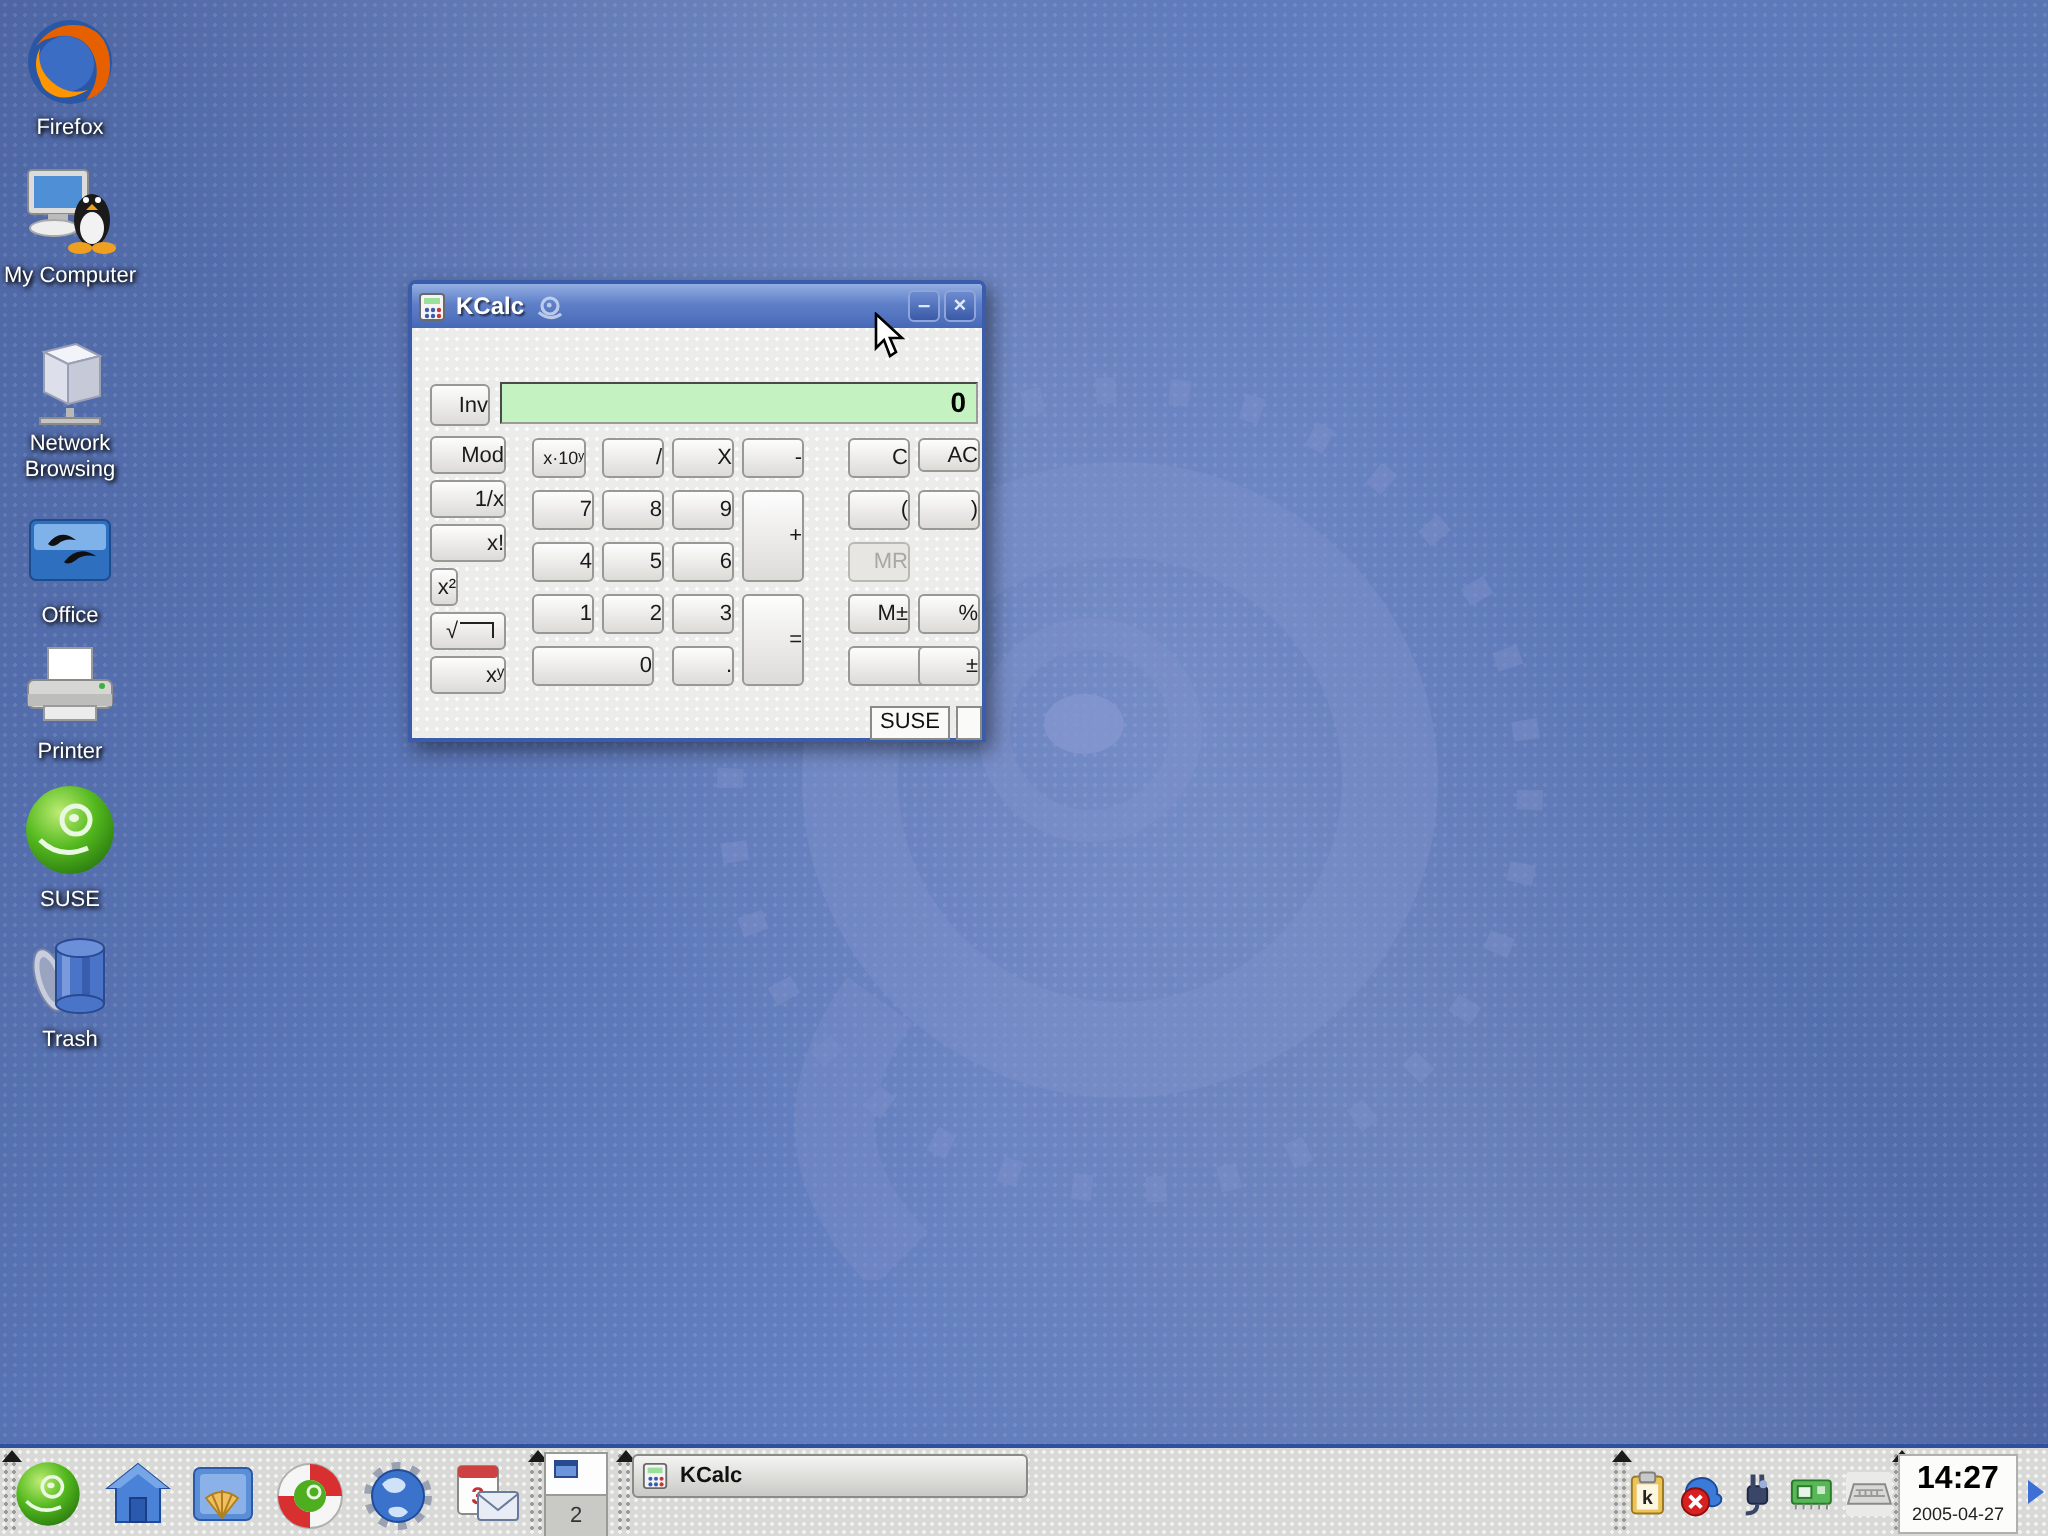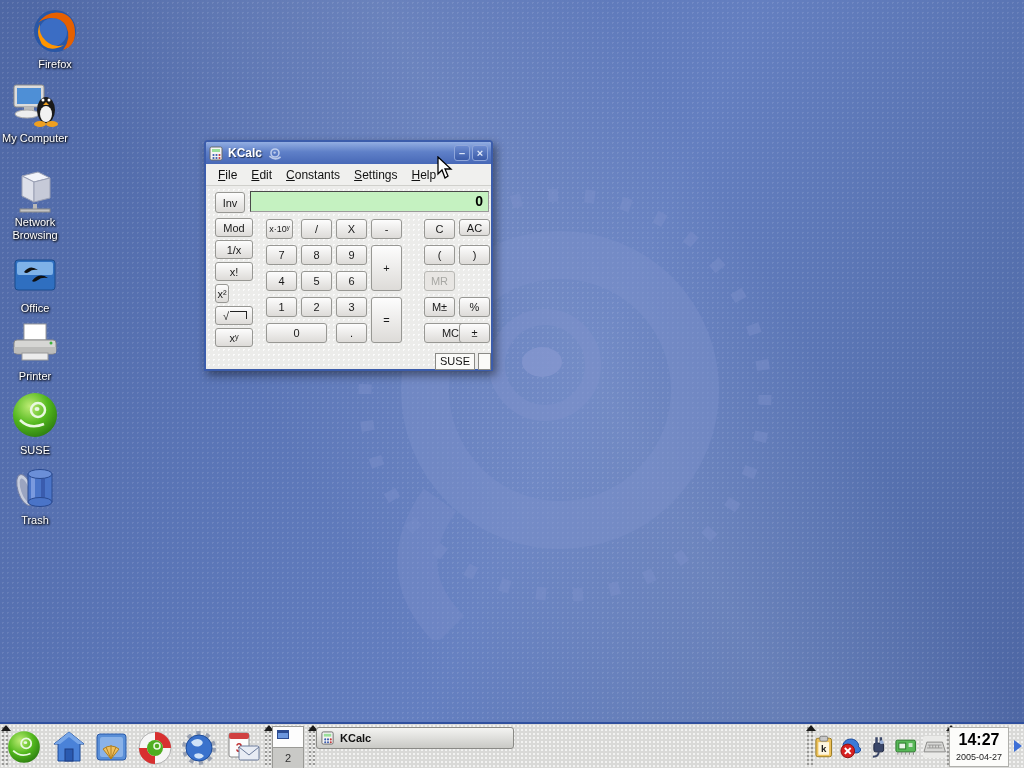--- a/index.html
+++ b/index.html
@@ -69,21 +69,21 @@
     position:absolute;left:44px;top:49px;width:239px;height:21px;
     background:#c5f2c1;border:1px solid #4a4a4a;border-right-color:#9a9a9a;border-bottom-color:#9a9a9a;
     box-sizing:border-box;text-align:right;font-size:14px;font-weight:bold;color:#000;
     line-height:19px;padding-right:5px;
   }
   .key{
     position:absolute;box-sizing:border-box;
     background:linear-gradient(to bottom,#fdfdfd,#dddbd8);
     border:1px solid #989894;border-radius:3px;
     font-family:"Liberation Sans",sans-serif;font-size:11px;color:#1a1a1a;
-    padding:0;cursor:pointer;
+    padding:0;cursor:pointer;text-align:right;
   }
   .key:disabled{color:#a8a8a4;background:#e8e6e3;border-color:#b8b8b4;}
   .key-sqrt::after{
     content:"";position:absolute;left:14px;top:4px;width:16px;height:7px;
     border-top:1px solid #222;border-right:1px solid #222;
   }
   .statusbox{
     position:absolute;box-sizing:border-box;height:17px;top:211px;
     background:#fafaf8;border:1px solid #8a8a86;
     font-size:11px;color:#111;text-align:center;line-height:15px;
@@ -150,21 +150,21 @@
     <circle cx="235" cy="225" r="200" stroke-width="13" stroke-dasharray="10 27" opacity="0.8"></circle>
     <circle cx="230" cy="220" r="135" stroke-width="48" opacity="0.75"></circle>
     <path d="M110,330 Q60,400 120,460" stroke-width="40" opacity="0.6"></path>
     <circle cx="215" cy="195" r="48" stroke-width="16" opacity="0.9"></circle>
   </g>
   <ellipse cx="212" cy="192" rx="20" ry="15" fill="#8496ce" opacity="0.8"></ellipse>
 </svg>
 
 <div class="desk-icons">
 
-  <div class="desk-item" style="top:4px;margin-left:20px;">
+  <div class="desk-item" style="top:4px;">
     <svg class="dicon" width="46" height="46" viewBox="0 0 46 46">
       <circle cx="23" cy="23" r="21" fill="#2a57a5"></circle>
       <circle cx="21" cy="24" r="14" fill="#3b6dc4"></circle>
       <path d="M6,15 Q15,2 30,5 Q43,9 43,25 Q43,38 31,42 Q40,30 34,18 Q29,9 18,10 Q10,11 6,15 Z" fill="#e66000"></path>
       <path d="M8,32 Q4,24 8,16 Q6,26 14,33 Q22,40 32,37 Q20,44 12,38 Q9,36 8,32 Z" fill="#ff9500"></path>
     </svg>
     <span class="desk-label">Firefox</span>
   </div>
 
   <div class="desk-item" style="top:76px;">
@@ -263,27 +263,20 @@
     <svg class="title-swirl" viewBox="0 0 20 16">
       <circle cx="10" cy="8" r="5" fill="none" stroke="#cdd9f2" stroke-width="2"></circle>
       <circle cx="9.5" cy="7.5" r="1.5" fill="#cdd9f2"></circle>
       <path d="M3,12 q7,6 14,1" fill="none" stroke="#cdd9f2" stroke-width="2"></path>
     </svg>
     <div class="tb-spacer"></div>
     <div class="tb-btn">–</div>
     <div class="tb-btn">×</div>
   </div>
 
-  <div class="menubar">
-    <span class="m-item">File</span>
-    <span class="m-item">Edit</span>
-    <span class="m-item">Constants</span>
-    <span class="m-item">Settings</span>
-    <span class="m-item">Help</span>
-  </div>
 
   <button class="key" style="left:9px;top:50px;width:30px;height:21px;">Inv</button>
   <div class="display">0</div>
 
   <button class="key" style="left:9px;top:76px;width:38px;height:19px;">Mod</button>
   <button class="key" style="left:9px;top:98px;width:38px;height:19px;">1/x</button>
   <button class="key" style="left:9px;top:120px;width:38px;height:19px;">x!</button>
   <button class="key" style="left:9px;top:142px;width:14px;height:19px;">x²</button>
   <button class="key key-sqrt" style="left:9px;top:164px;width:38px;height:19px;text-align:left;padding-left:7px;">√</button>
   <button class="key" style="left:9px;top:186px;width:38px;height:19px;">xʸ</button>

